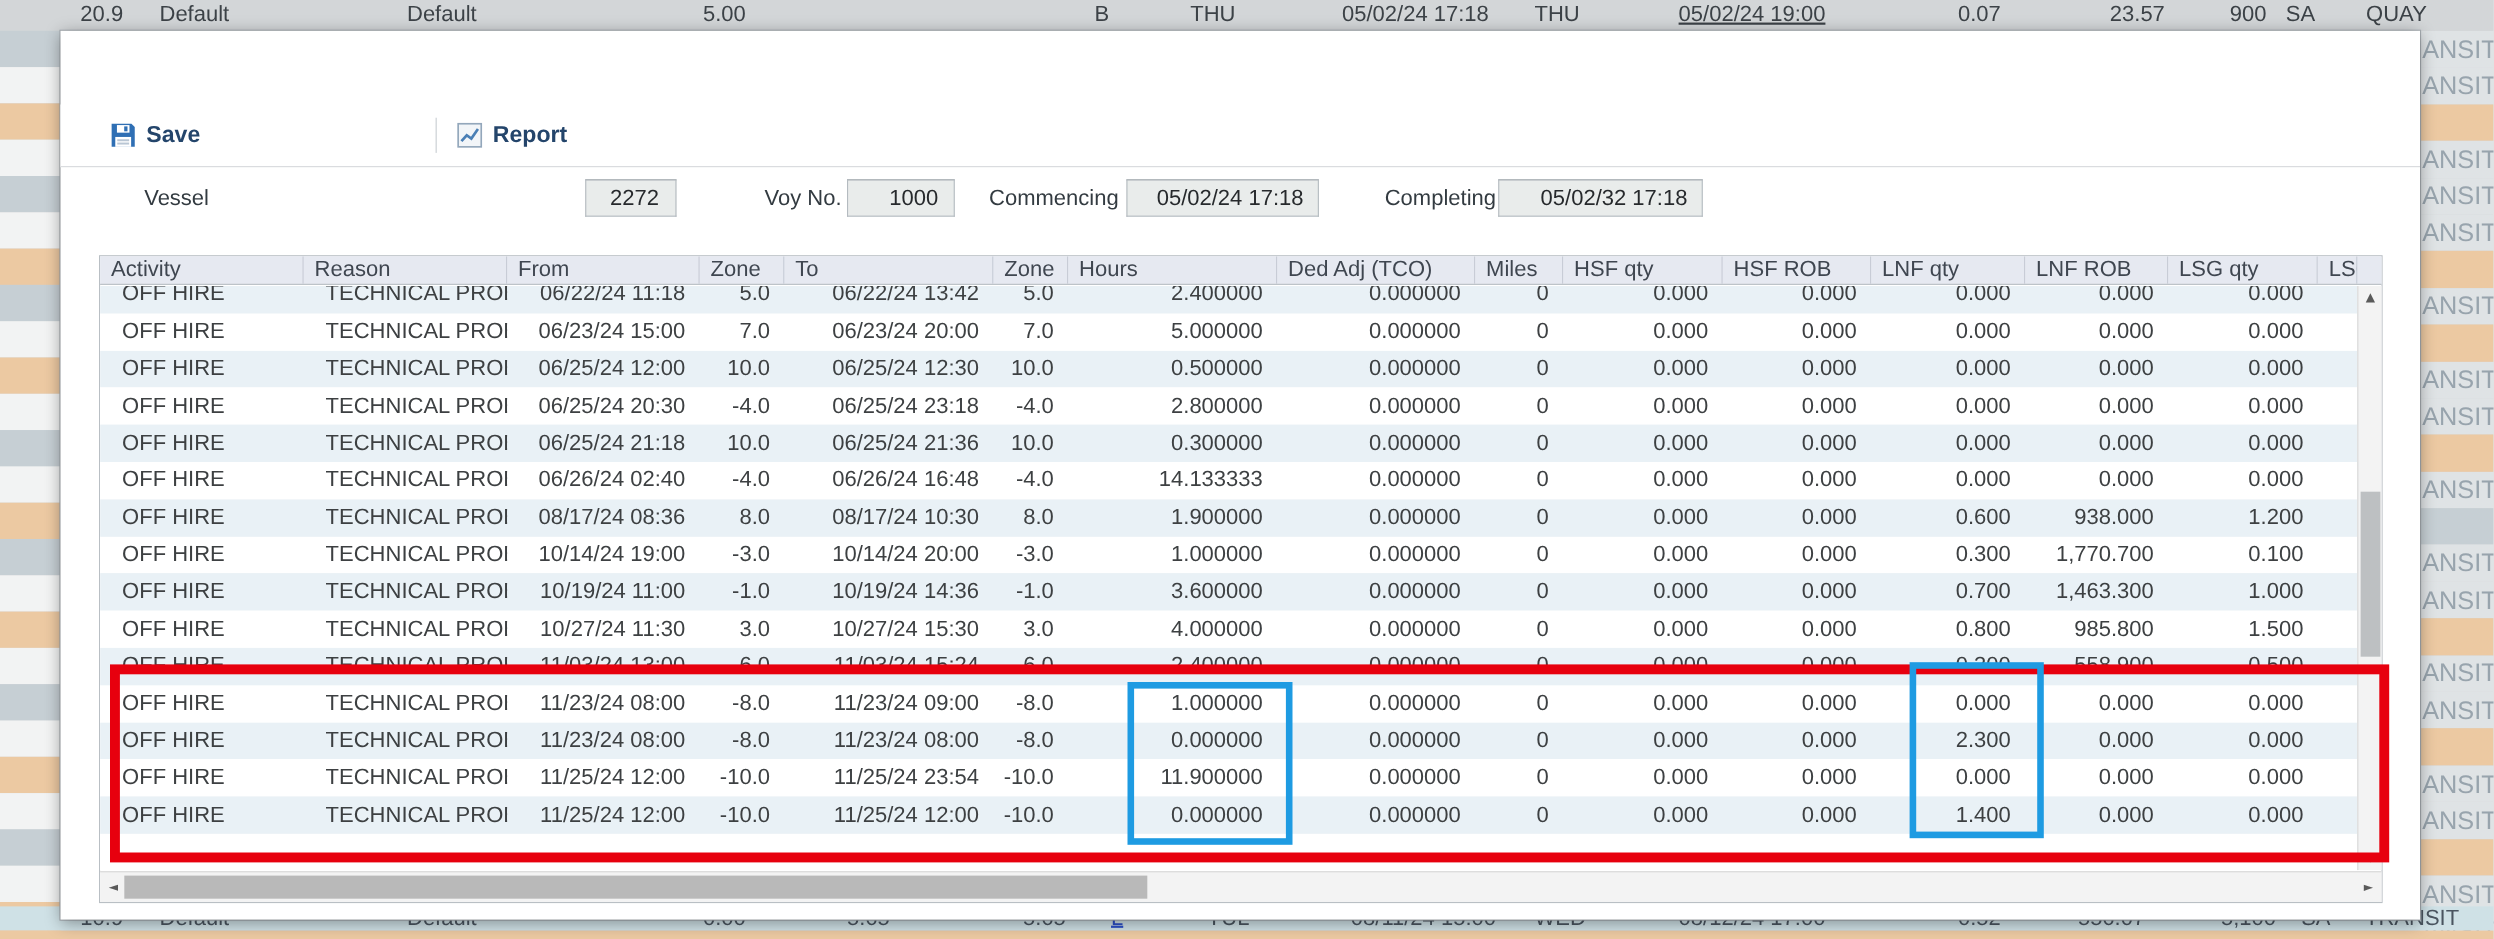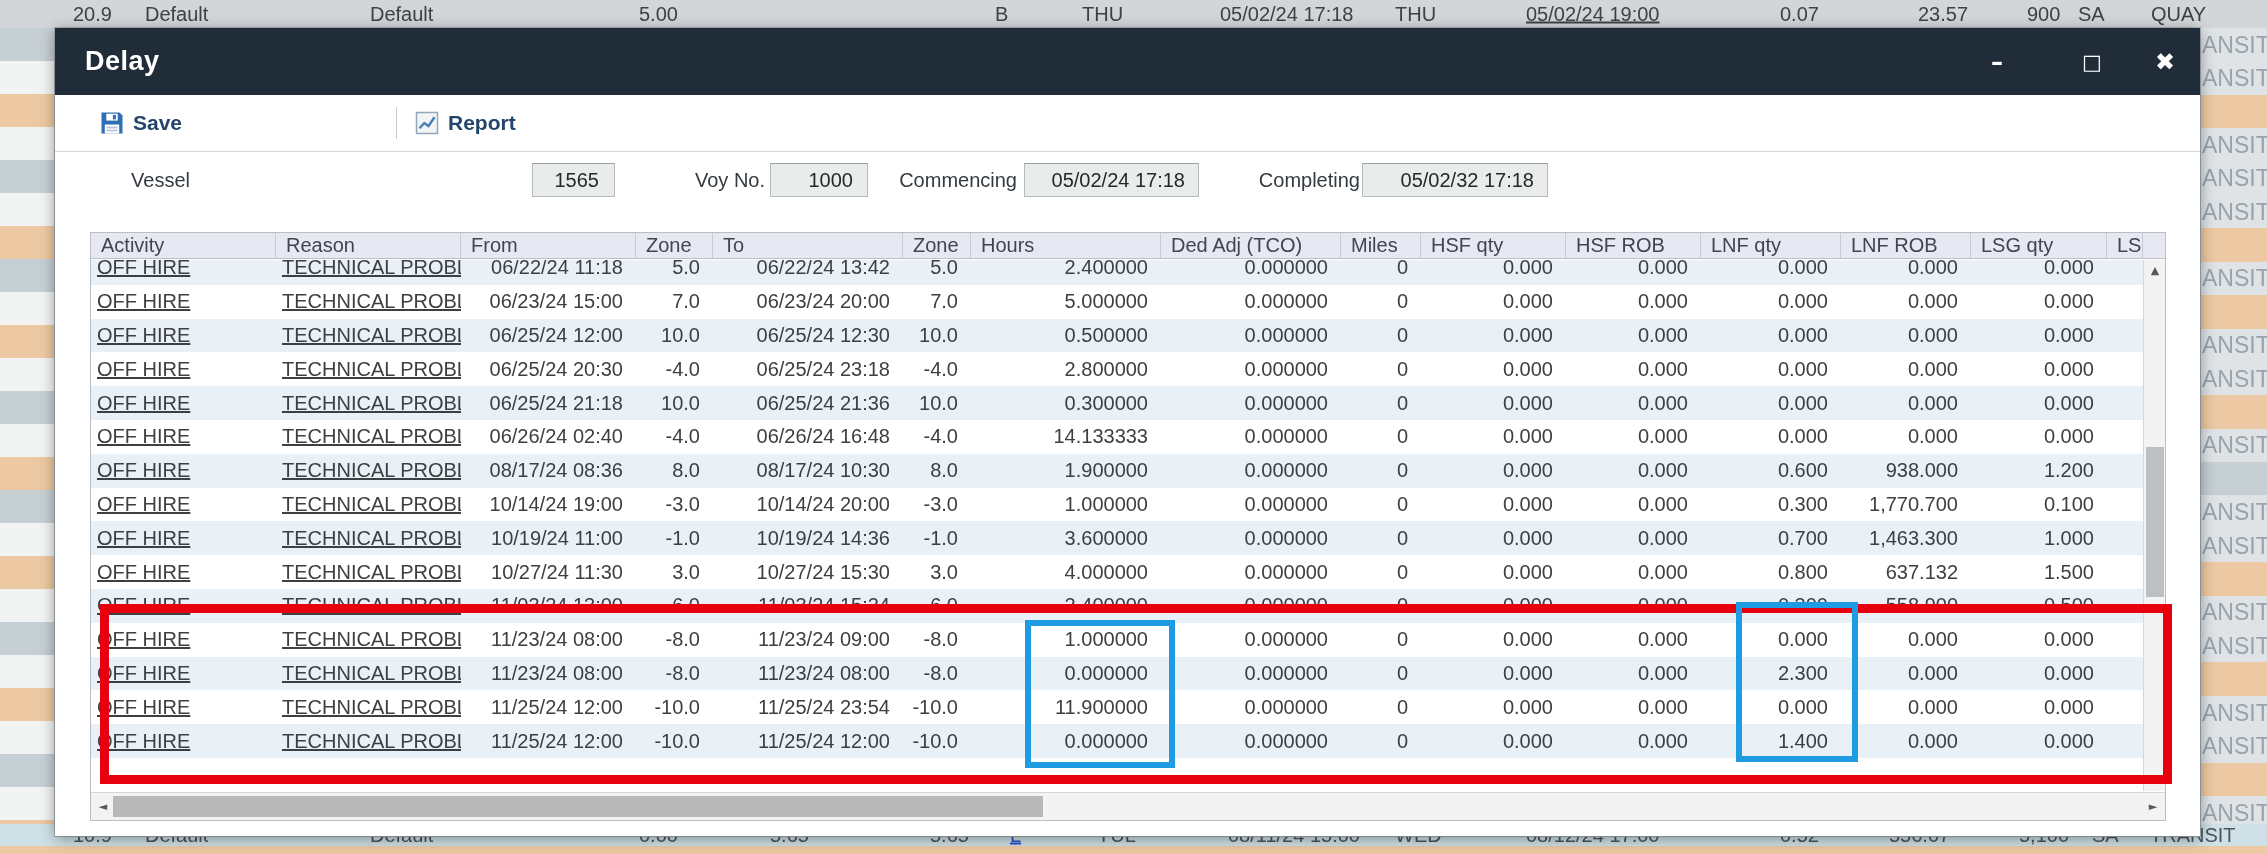--- a/index.html
+++ b/index.html
@@ -71,21 +71,21 @@
   #grid-header { position:absolute; left:0; top:0; width:2074px; height:26px;
     background:#e6e9f1; border-bottom:1px solid #b9bfc4; display:flex; overflow:hidden; }
   .hcell { height:26px; line-height:25px; padding-left:10px; font-size:20px; color:#3f4650;
     border-right:1px solid #c8ccd6; white-space:nowrap; overflow:hidden; flex:0 0 auto; }
   #grid-body { position:absolute; left:0; top:27px; width:2052px; height:531px;
     overflow:hidden; background:#ffffff; }
   .trow { display:flex; height:33.8px; }
   .trow.zebra { background:#e9f1f6; }
   .tcell { height:33.8px; display:flex; align-items:center; font-size:20px; color:#3d4042;
     white-space:nowrap; overflow:hidden; flex:0 0 auto; }
-  .tcell.al { justify-content:flex-start; padding-left:6px;text-decoration:underline; }
+  .tcell.al { justify-content:flex-start; padding-left:20px; }
   .tcell.ar { justify-content:flex-end; padding-right:13px; }
 
   
   #vscroll { position:absolute; left:2052px; top:27px; width:22px; height:531px;
     background:#f3f3f3; border-left:1px solid #d7d7d7; }
   #vthumb { position:absolute; left:2px; top:187px; width:18px; height:150px; background:#bdc0c2; }
   .varrow { position:absolute; left:0; width:22px; height:22px; text-align:center; line-height:22px;
     font-size:11px; color:#5a5a5a; font-family:"DejaVu Sans", sans-serif; cursor:pointer; }
   #v-up { top:0; } #v-down { bottom:0; }
   #hscroll { position:absolute; left:0; bottom:0; width:2074px; height:28px;
@@ -227,26 +227,20 @@
       <span style="left: 1780px;">0.52</span>
       <span style="left: 1889px;">556.07</span>
       <span style="left: 2019px;">5,100</span>
       <span style="left: 2092px;">SA</span>
       <span style="left: 2150px;">TRANSIT</span>
     </div>
   <div id="bg-bottom-tan"></div>
 
   <div id="dialog">
 
-    <div id="titlebar">
-      <span id="dialog-title">Delay</span>
-      <span class="winbtn" id="btn-min">–</span>
-      <span class="winbtn" id="btn-max">□</span>
-      <span class="winbtn" id="btn-close">✖</span>
-    </div>
 
     <div id="toolbar">
       <div class="tool" id="tool-save">
         <svg class="ticon" viewBox="0 0 16 16">
           <path fill="#2f6fb4" d="M1 1 h12 l2 2 v12 H1 Z"></path>
           <rect x="4.2" y="1.8" width="7.6" height="4.6" fill="#ffffff"></rect>
           <rect x="8.6" y="2.6" width="2" height="3" fill="#2f6fb4"></rect>
           <rect x="3.2" y="9" width="9.6" height="6" fill="#ffffff"></rect>
           <rect x="4.4" y="10.4" width="7.2" height="1.2" fill="#b9c6d4"></rect>
           <rect x="4.4" y="12.4" width="7.2" height="1.2" fill="#b9c6d4"></rect>
@@ -258,21 +252,21 @@
         <svg class="ticon" viewBox="0 0 16 16">
           <rect x="1" y="1" width="14" height="14" fill="#f2f5f8" stroke="#93a7bb" stroke-width="1"></rect>
           <polyline points="3,11.5 6.2,8 9,10 13,4.2" stroke="#4a7fb5" stroke-width="1.6" fill="none"></polyline>
         </svg>
         <span>Report</span>
       </div>
     </div>
 
     <div id="formrow">
       <span class="flabel" id="lbl-vessel">Vessel</span>
-      <span class="field" id="f-code">1565</span>
+      <span class="field" id="f-code">2272</span>
       <span class="flabel" id="lbl-voy">Voy No.</span>
       <span class="field" id="f-voy">1000</span>
       <span class="flabel" id="lbl-commencing">Commencing</span>
       <span class="field" id="f-commencing">05/02/24 17:18</span>
       <span class="flabel" id="lbl-completing">Completing</span>
       <span class="field" id="f-completing">05/02/32 17:18</span>
     </div>
 
     <div id="grid">
       <div id="grid-header">
@@ -452,21 +446,21 @@
             <div class="tcell ar" style="width: 175px;">10/27/24 11:30</div>
             <div class="tcell ar" style="width: 77px;">3.0</div>
             <div class="tcell ar" style="width: 190px;">10/27/24 15:30</div>
             <div class="tcell ar" style="width: 68px;">3.0</div>
             <div class="tcell ar" style="width: 190px;">4.000000</div>
             <div class="tcell ar" style="width: 180px;">0.000000</div>
             <div class="tcell ar" style="width: 80px;">0</div>
             <div class="tcell ar" style="width: 145px;">0.000</div>
             <div class="tcell ar" style="width: 135px;">0.000</div>
             <div class="tcell ar" style="width: 140px;">0.800</div>
-            <div class="tcell ar" style="width: 130px;">637.132</div>
+            <div class="tcell ar" style="width: 130px;">985.800</div>
             <div class="tcell ar" style="width: 136px;">1.500</div>
             <div class="tcell al" style="width: 36px;"></div>
           </div>
           <div class="trow zebra">
             <div class="tcell al" style="width: 185px;">OFF HIRE</div>
             <div class="tcell al" style="width: 185px;">TECHNICAL PROBLEM</div>
             <div class="tcell ar" style="width: 175px;">11/03/24 13:00</div>
             <div class="tcell ar" style="width: 77px;">6.0</div>
             <div class="tcell ar" style="width: 190px;">11/03/24 15:24</div>
             <div class="tcell ar" style="width: 68px;">6.0</div>

